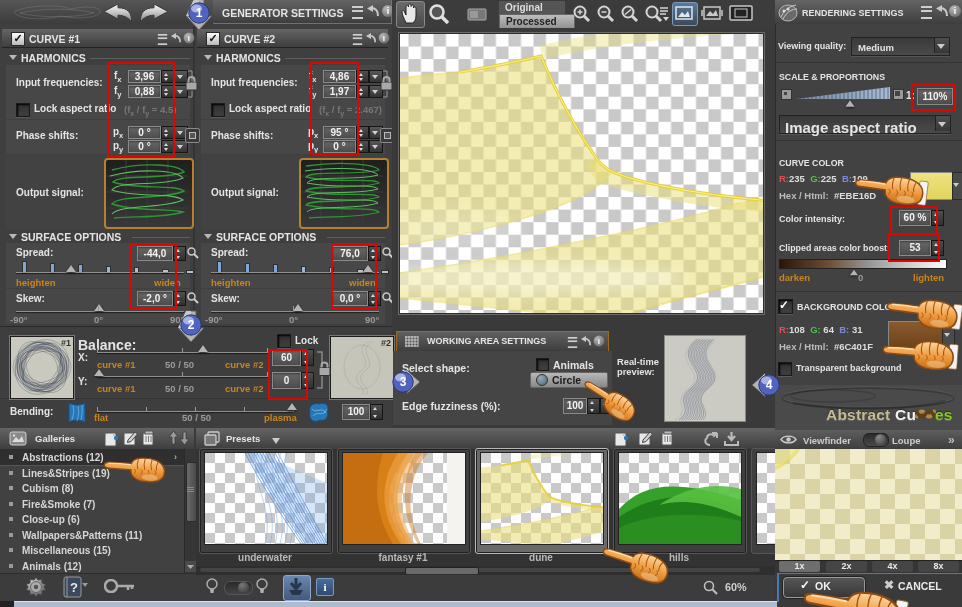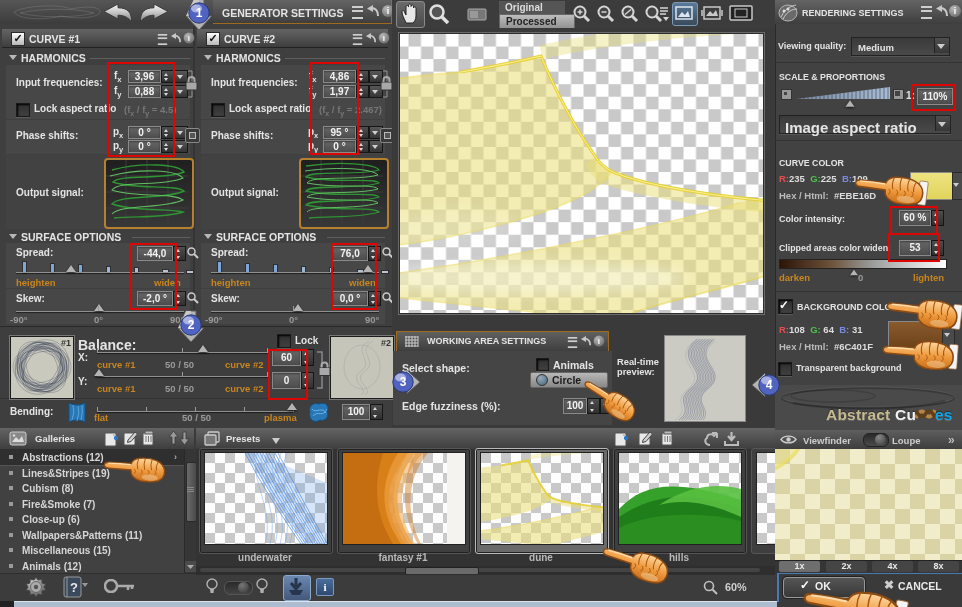--- a/index.html
+++ b/index.html
@@ -809,21 +809,21 @@
 <div class="ab" style="left:775px;top:140px;width:187px;height:1px;background:#333"></div>
 <div class="ab sec" style="left:779px;top:158px;font-size:8.8px">CURVE COLOR</div>
 <div class="ab" style="left:779px;top:173px;font-size:9.5px;font-weight:bold;white-space:nowrap"><span style="color:#e05050">R:</span><span style="color:#ddd">235&nbsp;&nbsp;</span><span style="color:#50c050">G:</span><span style="color:#ddd">225&nbsp;&nbsp;</span><span style="color:#7a8ae0">B:</span><span style="color:#ddd">109</span></div>
 <div class="ab" style="left:779px;top:190px;font-size:9.5px;font-weight:bold"><span style="color:#bbb">Hex / Html:&nbsp; </span><span style="color:#ddd">#EBE16D</span></div>
 <div class="ab" style="left:910px;top:172px;width:42px;height:26px;background:linear-gradient(#eee381,#e0d45c);border:1px solid #888"></div>
 <div class="ab" style="left:952px;top:172px;width:10px;height:26px;background:#4a4a4a;border:1px solid #2a2a2a"></div>
 <div class="ab" style="left:953px;top:183px;width:0;height:0;border-left:3.5px solid transparent;border-right:3.5px solid transparent;border-top:4.5px solid #ccc"></div>
 <div class="ab w" style="left:779px;top:214px;font-size:9px">Color intensity:</div>
 <div class="ab vb" style="left:899px;top:210px;width:30px;height:14px;line-height:14px">60 %</div>
 <div class="ab sp" style="left:931px;top:210px;height:14px"></div>
-<div class="ab w" style="left:779px;top:243px;font-size:8.8px">Clipped areas color widen:</div>
+<div class="ab w" style="left:779px;top:243px;font-size:8.8px">Clipped areas color boost:</div>
 <div class="ab vb" style="left:899px;top:240px;width:30px;height:14px;line-height:14px">53</div>
 <div class="ab sp" style="left:931px;top:240px;height:14px"></div>
 <div class="ab" style="left:779px;top:259px;width:166px;height:8px;background:linear-gradient(90deg,#2e1408,#6b5138 30%,#9a9a9a 55%,#fff);border:1px solid #222"></div>
 <div class="ab tru" style="left:849px;top:269px;transform:scale(.8)"></div>
 <div class="ab o" style="left:779px;top:272px">darken</div>
 <div class="ab g" style="left:858px;top:272px;font-size:9.5px">0</div>
 <div class="ab o" style="left:913px;top:272px">lighten</div>
 <div class="ab" style="left:775px;top:291px;width:187px;height:1px;background:#333"></div>
 <div class="ab ck" style="left:778px;top:299px;width:13px;height:13px"></div>
 <div class="ab" style="left:779px;top:298px;color:#fff;font-weight:bold;font-size:12px">✓</div>
@@ -840,21 +840,21 @@
         <g fill="none">
 <ellipse cx="93" cy="13" rx="86" ry="10" stroke="rgba(0,0,0,.22)" stroke-width="2"></ellipse>
 <ellipse cx="93" cy="12" rx="86" ry="10" stroke="rgba(255,255,255,.08)" stroke-width="1"></ellipse>
 <path d="M18 18 C60 26 130 26 170 16" stroke="rgba(0,0,0,.18)" stroke-width="2.5"></path>
 <ellipse cx="58" cy="11" rx="42" ry="6" stroke="rgba(0,0,0,.15)" stroke-width="1.5"></ellipse>
 </g>
       </svg></div>
 <div class="ab" style="left:826px;top:406px;font-size:15.5px;font-weight:bold;color:#c6ba90;text-shadow:0 -1px 1px #2a2a2a,0 1px 1px #6a6a6a;letter-spacing:0.2px">Abstract <span style="color:#f2f2f2">Cu</span><svg width="21" height="12" viewBox="0 0 21 12" style="margin:0 -1px">
         <path d="M1 10 C4 2 8 2 10.5 6 C13 10 17 10 20 2" stroke="#b5854a" stroke-width="3.6" fill="none"></path>
         <path d="M1 2 C4 10 8 10 10.5 6 C13 2 17 2 20 10" stroke="#5e4018" stroke-width="3.6" fill="none"></path>
-      </svg><span style="color:#0ea5e9">es</span></div>
+      </svg><span style="color:#84cc16">es</span></div>
 <div class="ab" style="left:775px;top:430px;width:187px;height:19px;background:linear-gradient(#5e5e5e,#3e3e3e);border-bottom:1px solid #262626"></div>
 <svg class="ab" style="left:780px;top:434px" width="17" height="11" viewBox="0 0 17 11">
       <path d="M1 5.5 C4 1 13 1 16 5.5 C13 10 4 10 1 5.5 Z" fill="none" stroke="#ccc" stroke-width="1.4"></path>
       <circle cx="8.5" cy="5.5" r="2.2" fill="#ccc"></circle>
     </svg>
 <div class="ab" style="left:803px;top:435px;color:#cdcdcd;font-weight:bold;font-size:9.5px">Viewfinder</div>
 <div class="ab" style="left:863px;top:433px;width:24px;height:12px;background:linear-gradient(#2a2a2a,#4a4a4a);border-radius:6px;border:1px solid #222"></div>
 <div class="ab" style="left:875px;top:434px;width:11px;height:11px;border-radius:50%;background:radial-gradient(circle at 35% 30%,#888,#3a3a3a)"></div>
 <div class="ab" style="left:892px;top:435px;color:#cdcdcd;font-weight:bold;font-size:9.5px">Loupe</div>
 <div class="ab" style="left:948px;top:433px;color:#bbb;font-weight:bold;font-size:12px">»</div>

